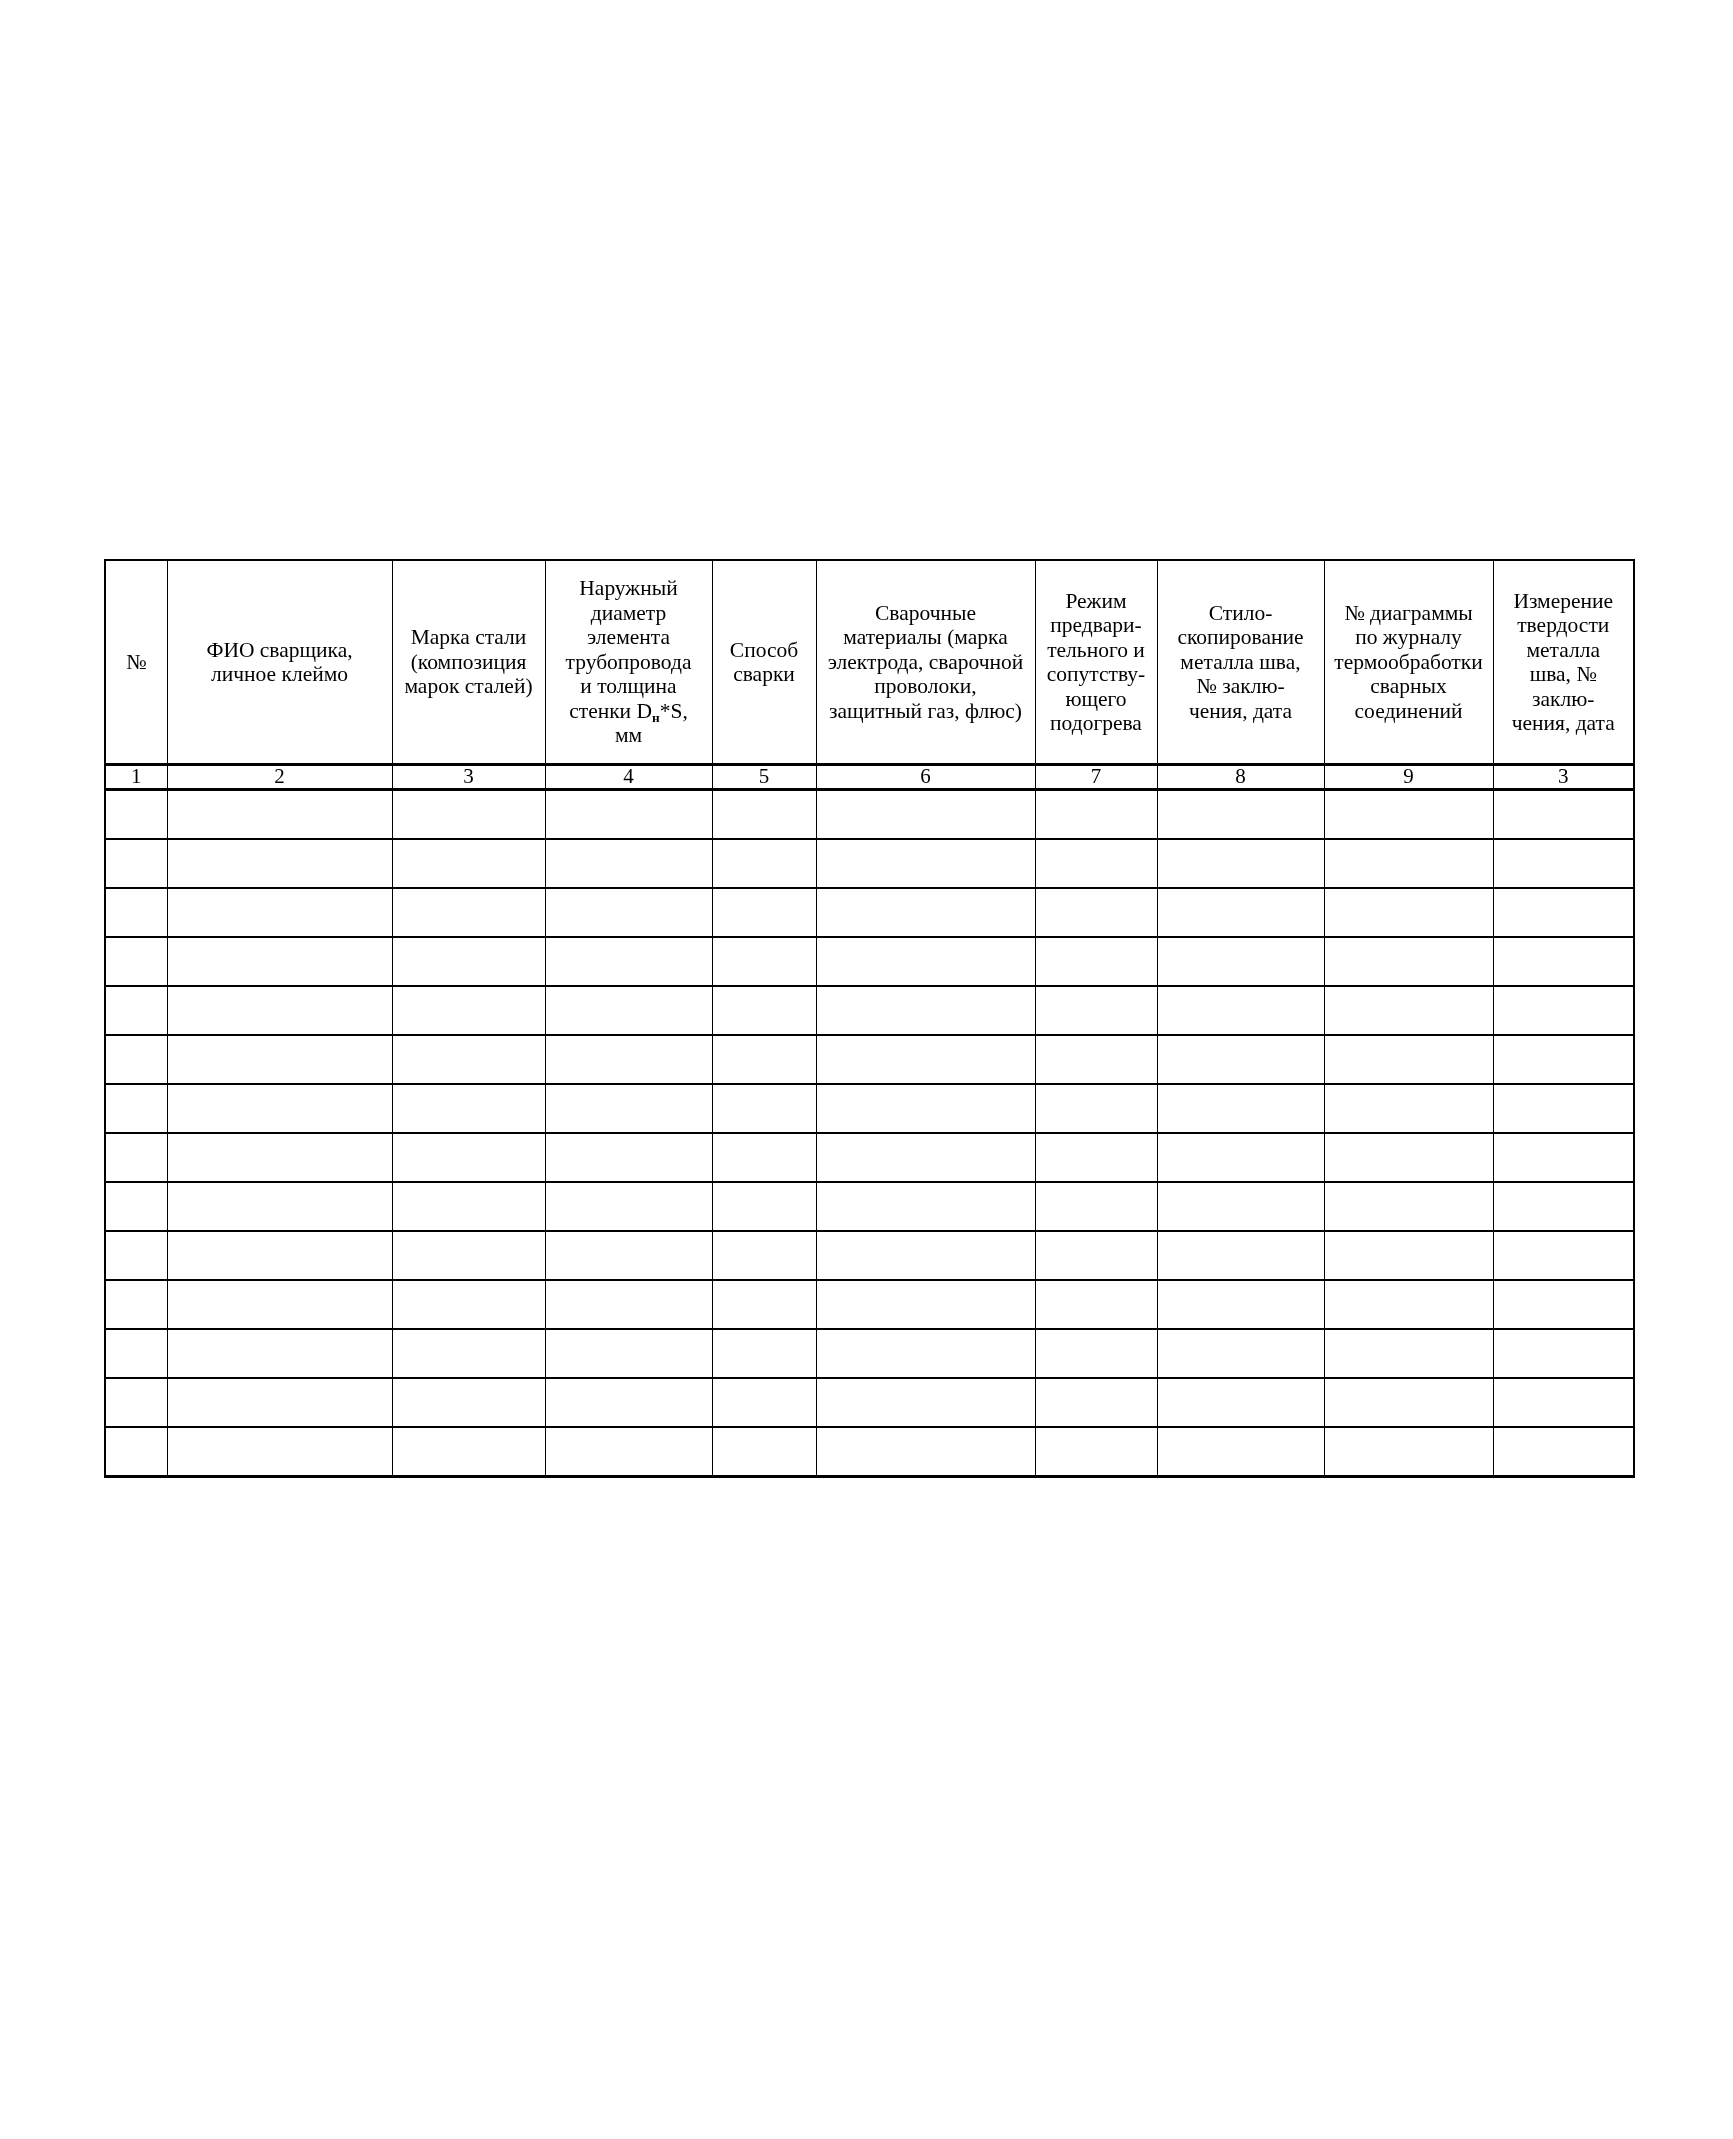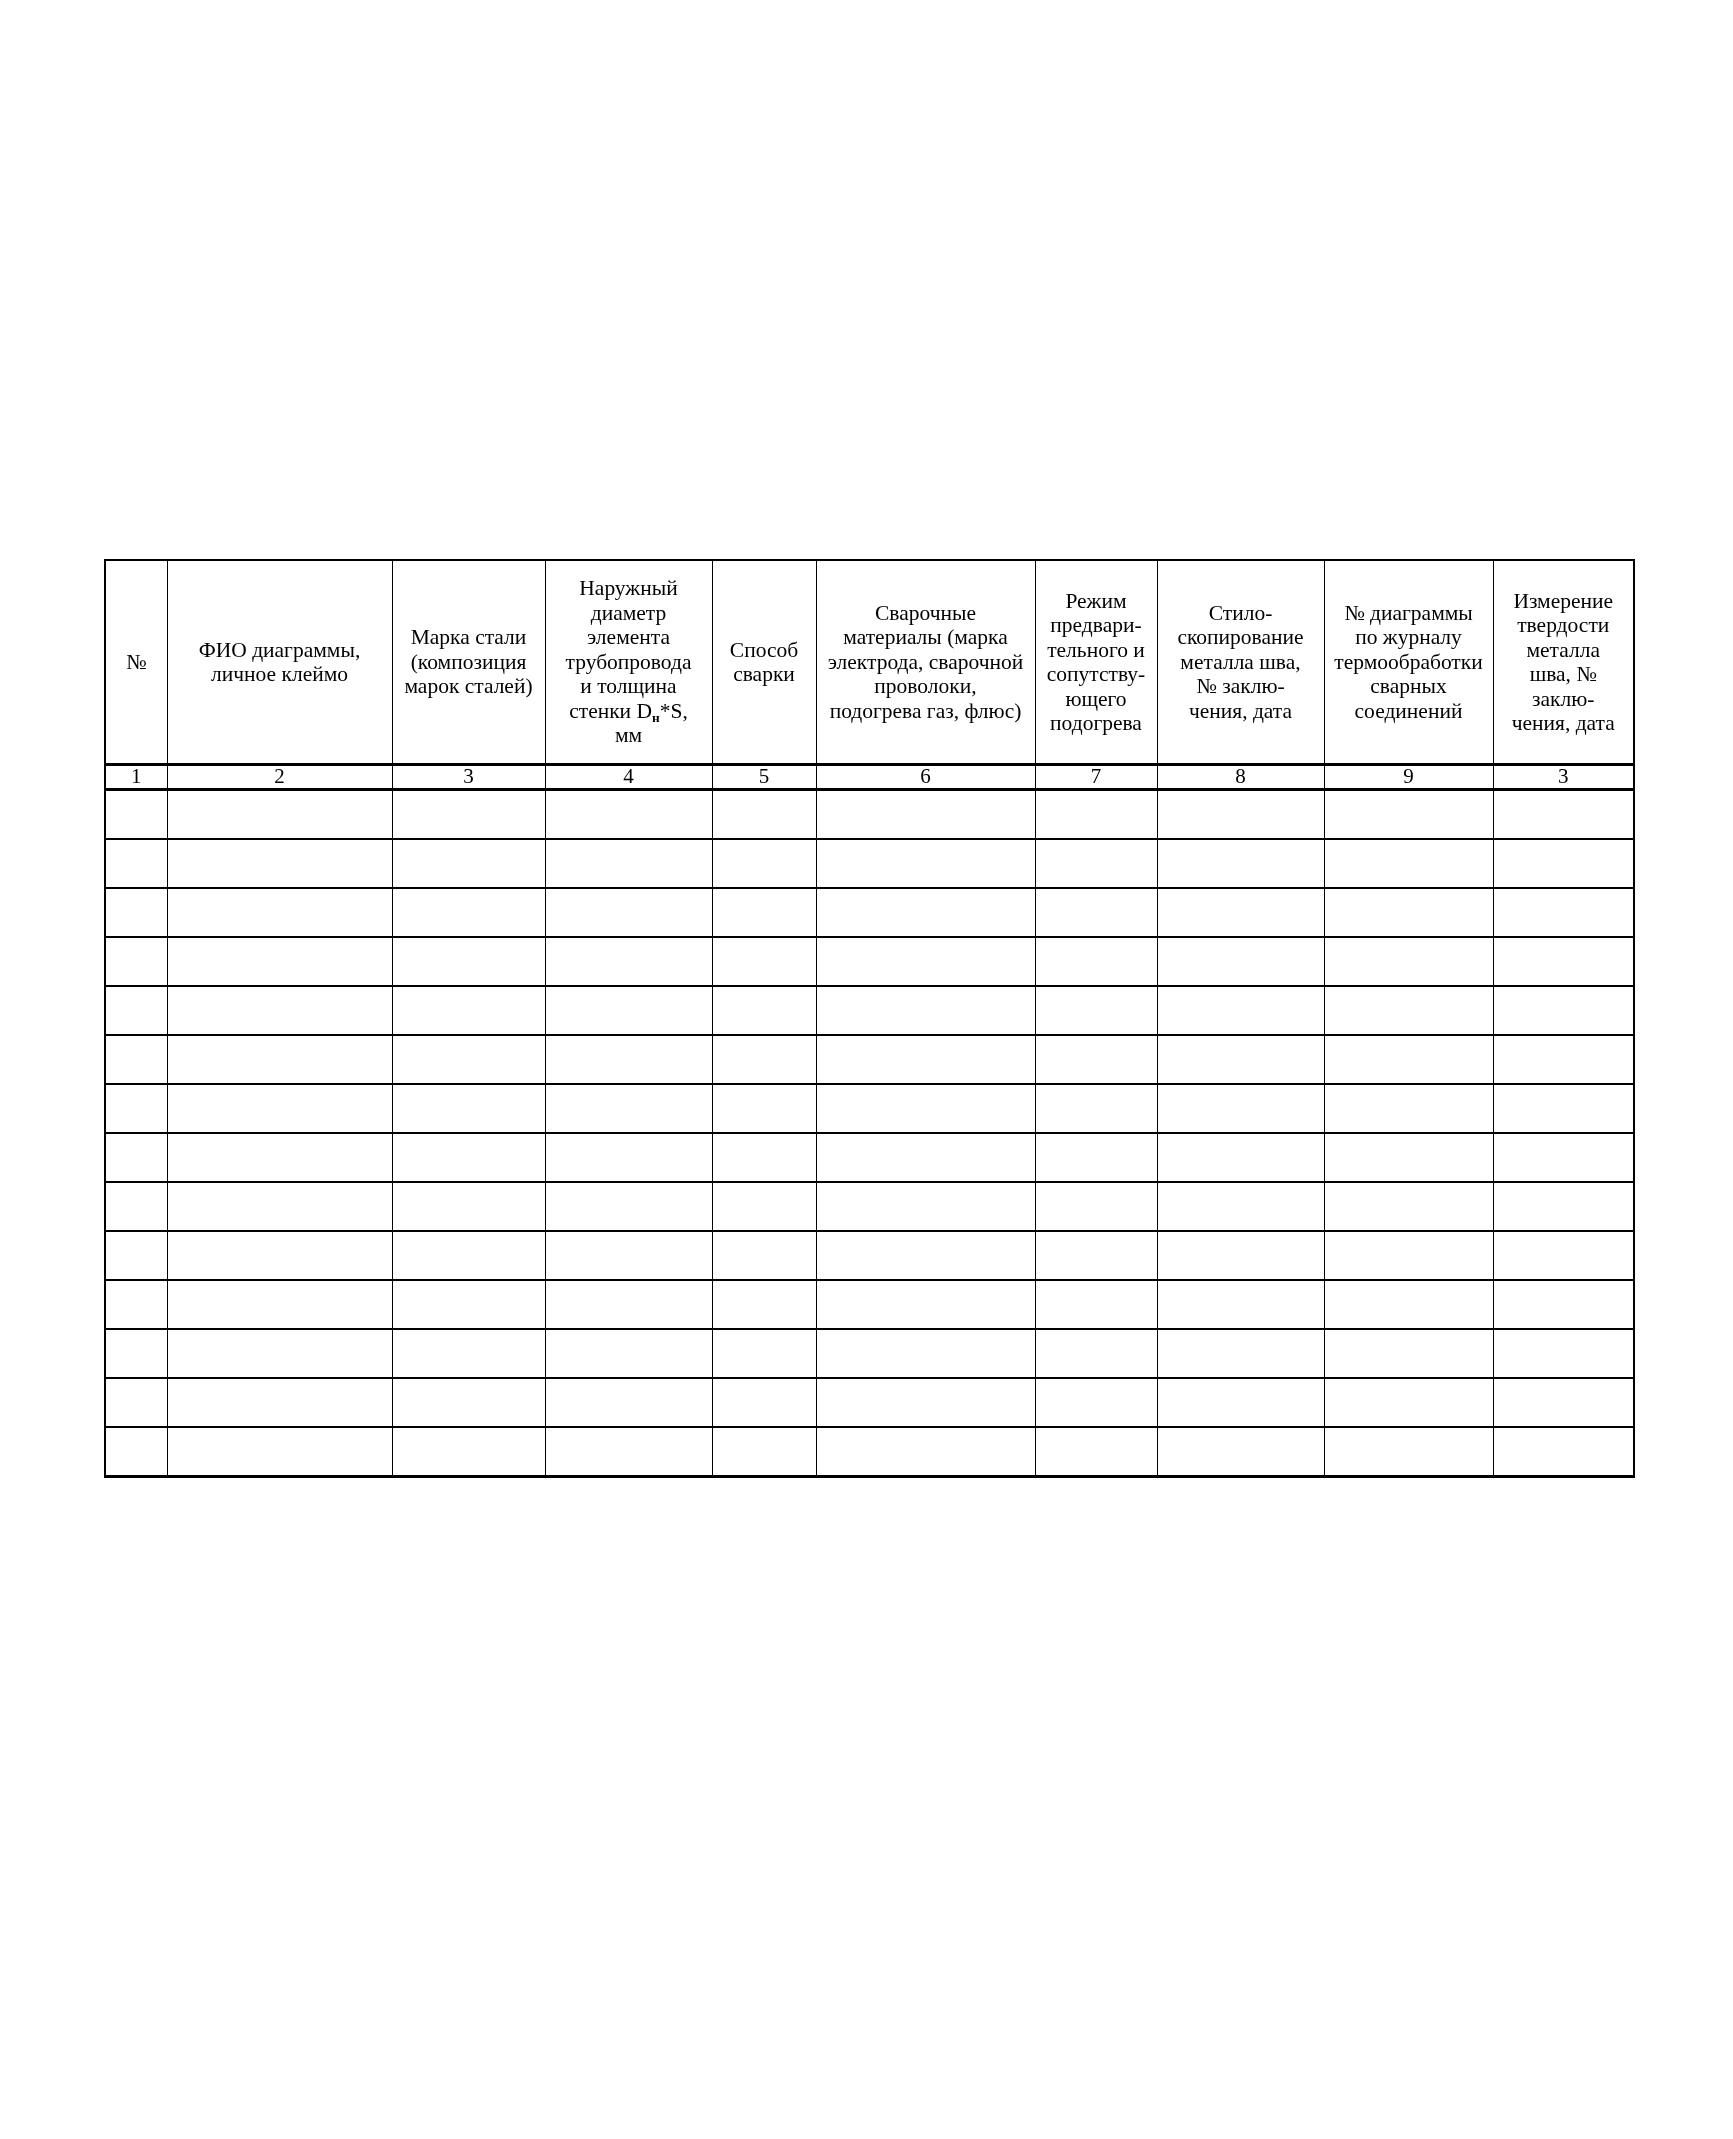--- a/index.html
+++ b/index.html
@@ -64,39 +64,39 @@
       <col style="width:104px">
       <col style="width:219px">
       <col style="width:122px">
       <col style="width:167px">
       <col style="width:169px">
       <col style="width:141px">
     </colgroup>
     <tbody>
       <tr class="header-row">
         <td>№</td>
-        <td>ФИО диаграммы,
+        <td>ФИО сварщика,
 личное клеймо</td>
         <td>Марка стали
 (композиция
 марок сталей)</td>
         <td>Наружный
 диаметр
 элемента
 трубопровода
 и толщина
 стенки D<sub>н</sub>*S,
 мм</td>
         <td>Способ
 сварки</td>
         <td>Сварочные
 материалы (марка
 электрода, сварочной
 проволоки,
-подогрева газ, флюс)</td>
+защитный газ, флюс)</td>
         <td>Режим
 предвари-
 тельного и
 сопутству-
 ющего
 подогрева</td>
         <td>Стило-
 скопирование
 металла шва,
 № заклю-

